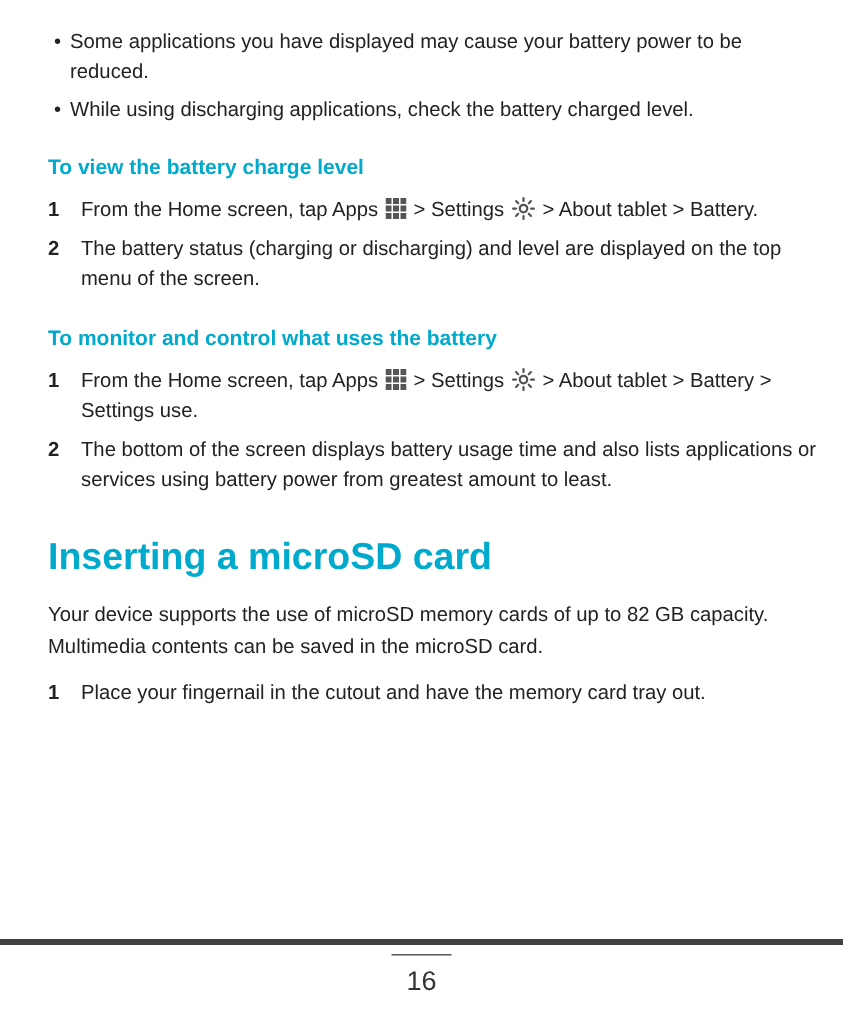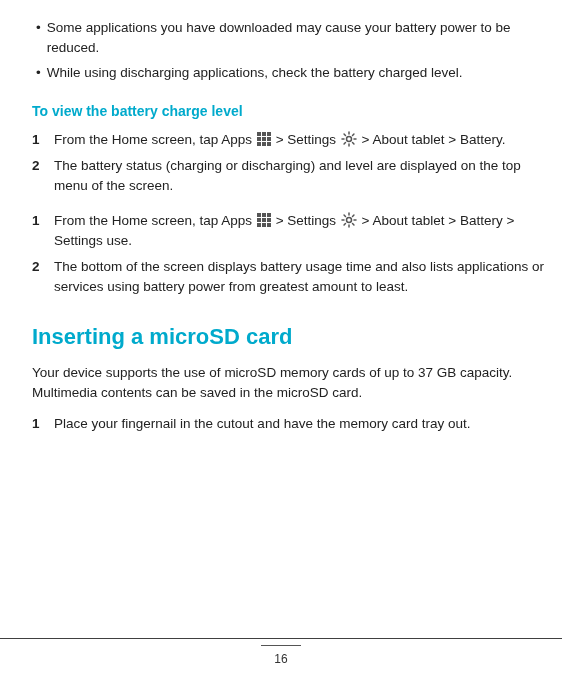--- a/index.html
+++ b/index.html
@@ -88,58 +88,58 @@
       width: 14px;
       height: 14px;
       vertical-align: middle;
       margin: 0 1px;
       position: relative;
       top: -1px;
     }
 
     .main-heading {
       color: #00aacc;
-      font-size: 22px;
+      font-size: 25px;
       font-weight: bold;
       margin-top: 22px;
       margin-bottom: 10px;
     }
 
     .paragraph {
       margin-bottom: 10px;
       line-height: 1.55;
     }
 
     .page-number-area {
       position: absolute;
       bottom: 14px;
       left: 0;
       right: 15px;
       text-align: center;
-      border-top: 1px solid #404040;
+      border-top: 4px solid #404040;
       padding-top: 6px;
-      font-size: 12px;
+      font-size: 18px;
       color: #333;
     }
 
     .page-number-line {
       width: 40px;
       margin: 0 auto 4px auto;
       border-top: 1.5px solid #555;
     }
   </style>
 </head>
 <body>
 
 <div class="page-content">
 
   <div class="bullet-list">
     <div class="bullet-item">
       <span class="bullet-dot">•</span>
-      <span>Some applications you have downloaded may cause your battery power to be reduced.</span>
+      <span>Some applications you have displayed may cause your battery power to be reduced.</span>
     </div>
     <div class="bullet-item">
       <span class="bullet-dot">•</span>
       <span>While using discharging applications, check the battery charged level.</span>
     </div>
   </div>
 
   <div class="section-heading">To view the battery charge level</div>
 
   <div class="numbered-list">
@@ -167,20 +167,21 @@
         <span> &gt; </span><span class="bold">About tablet</span><span> &gt; </span><span class="bold">Battery</span><span>.</span>
       </span>
     </div>
 
     <div class="numbered-item">
       <span class="number">2</span>
       <span class="item-text">The battery status (charging or discharging) and level are displayed on the top menu of the screen.</span>
     </div>
   </div>
 
+  <div class="section-heading">To monitor and control what uses the battery</div>
 
   <div class="numbered-list">
 
     <div class="numbered-item">
       <span class="number">1</span>
       <span class="item-text">
         <span>From the Home screen, tap </span><span class="bold">Apps</span>
         <svg class="apps-icon" viewBox="0 0 14 14" xmlns="http://www.w3.org/2000/svg">
           <rect x="0" y="0" width="4" height="4" fill="#555"></rect>
           <rect x="5" y="0" width="4" height="4" fill="#555"></rect>
@@ -202,21 +203,21 @@
     </div>
 
     <div class="numbered-item">
       <span class="number">2</span>
       <span class="item-text">The bottom of the screen displays battery usage time and also lists applications or services using battery power from greatest amount to least.</span>
     </div>
   </div>
 
   <div class="main-heading">Inserting a microSD card</div>
 
-  <div class="paragraph">Your device supports the use of microSD memory cards of up to 37 GB capacity. Multimedia contents can be saved in the microSD card.</div>
+  <div class="paragraph">Your device supports the use of microSD memory cards of up to 82 GB capacity. Multimedia contents can be saved in the microSD card.</div>
 
   <div class="numbered-item">
     <span class="number">1</span>
     <span class="item-text">Place your fingernail in the cutout and have the memory card tray out.</span>
   </div>
 
 </div>
 
 <div class="page-number-area">
   <div class="page-number-line"></div>

